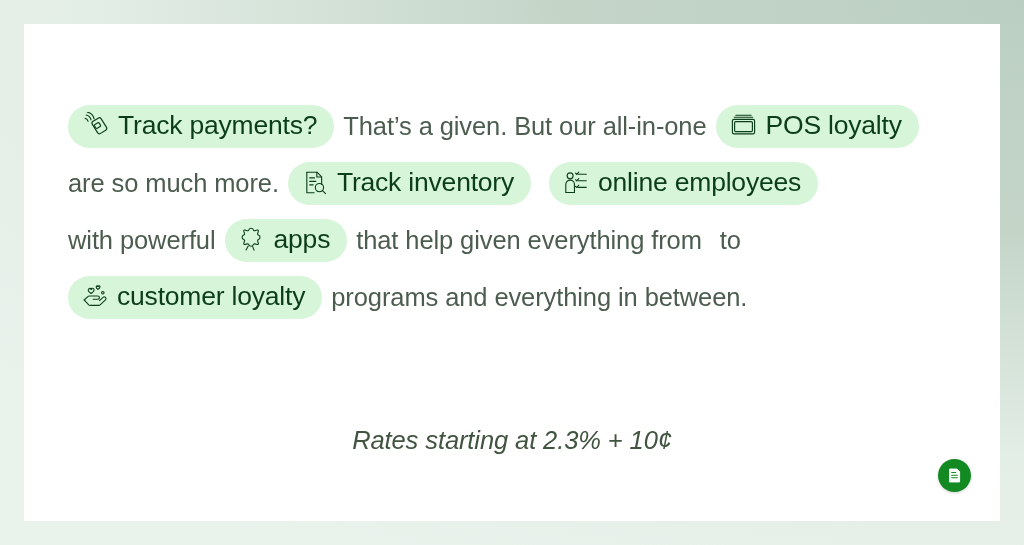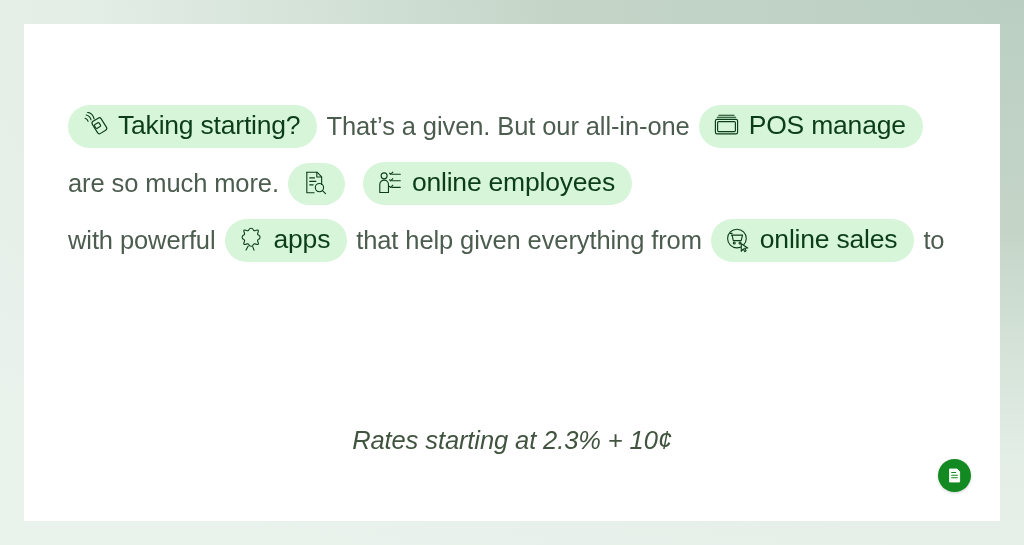--- a/index.html
+++ b/index.html
@@ -117,54 +117,55 @@
         <span class="pill">
           <span class="icon">
             <svg width="27" height="27" viewBox="0 0 27 27" fill="none" stroke="#0c3d19" stroke-width="1.15" stroke-linecap="round" stroke-linejoin="round">
               <rect x="9.2" y="10.5" width="10.4" height="14.2" rx="2.2" transform="rotate(-32 9.2 10.5)"></rect>
               <rect x="12.1" y="13.1" width="5.4" height="4.4" rx="1" transform="rotate(-32 12.1 13.1)"></rect>
               <path d="M4.2 3.0 C6.6 3.6 8.4 5.4 9.0 7.8"></path>
               <path d="M3.1 6.3 C4.6 6.7 5.7 7.8 6.1 9.3"></path>
               <path d="M5.4 0.2 C8.8 0.9 11.4 3.5 12.1 6.9"></path>
             </svg>
           </span>
-          <span class="pill-label">Taking starting?</span>
+          <span class="pill-label">Track payments?</span>
         </span>
         <span class="sp"></span>
         <span class="plain">That’s a given. But our all-in-one</span>
         <span class="sp"></span>
         <span class="pill">
           <span class="icon">
             <svg width="27" height="27" viewBox="0 0 27 27" fill="none" stroke="#0c3d19" stroke-width="1.15" stroke-linecap="round" stroke-linejoin="round">
               <rect x="2.4" y="7.3" width="22.2" height="14.6" rx="1.6"></rect>
               <rect x="4.6" y="9.6" width="17.8" height="10" rx="1.1"></rect>
               <path d="M4.3 5.2 H22.7"></path>
               <path d="M5.9 3.2 H21.1"></path>
             </svg>
           </span>
-          <span class="pill-label">POS manage</span>
+          <span class="pill-label">POS loyalty</span>
         </span>
       </div>
 
       <div class="line">
         <span class="plain">are so much more.</span>
         <span class="sp"></span>
         <span class="pill">
           <span class="icon">
             <svg width="26" height="26" viewBox="0 0 27 27" fill="none" stroke="#0c3d19" stroke-width="1.15" stroke-linecap="round" stroke-linejoin="round">
               <path d="M5.0 2.3 H15.6 L20.4 7.1 V15.0"></path>
               <path d="M5.0 2.3 V23.6 H12.6"></path>
               <path d="M15.4 2.5 V7.2 H20.2"></path>
               <path d="M8.0 8.2 H13.0"></path>
               <path d="M8.0 11.8 H14.4"></path>
               <path d="M8.0 15.4 H11.6"></path>
               <circle cx="18.1" cy="18.3" r="4.3"></circle>
               <path d="M21.3 21.5 L24.4 24.6"></path>
             </svg>
           </span>
+          <span class="pill-label">Track inventory</span>
         </span>
         <span class="sp"></span>
         <span class="sp"></span>
         <span class="pill">
           <span class="icon">
             <svg width="26" height="26" viewBox="0 0 27 27" fill="none" stroke="#0c3d19" stroke-width="1.15" stroke-linecap="round" stroke-linejoin="round">
               <circle cx="7.4" cy="6.1" r="3.1"></circle>
               <path d="M2.9 23.3 V15.0 a4.5 4.5 0 0 1 4.5-4.5 a4.5 4.5 0 0 1 4.5 4.5 V23.3 Z"></path>
               <path d="M15.6 4.4 H24.2"></path>
               <path d="M15.6 11.2 H24.2"></path>
@@ -187,37 +188,40 @@
               <path d="M10.2 3.0 a2.5 2.5 0 0 1 4.7 0 c.2 .7 .9 1.0 1.6 .8 l2.4 -.7 a1 1 0 0 1 1.2 1.2 l-.7 2.4 c-.2 .7 .1 1.4 .8 1.6 a2.5 2.5 0 0 1 0 4.7 c-.7 .2 -1.0 .9 -.8 1.6 l.7 2.4 a1 1 0 0 1 -1.2 1.2 l-2.4 -.7 c-.7 -.2 -1.4 .1 -1.6 .8 a2.5 2.5 0 0 1 -4.7 0 c-.2 -.7 -.9 -1.0 -1.6 -.8 l-2.4 .7 a1 1 0 0 1 -1.2 -1.2 l.7 -2.4 c.2 -.7 -.1 -1.4 -.8 -1.6 a2.5 2.5 0 0 1 0 -4.7 c .7 -.2 1.0 -.9 .8 -1.6 l-.7 -2.4 a1 1 0 0 1 1.2 -1.2 l2.4 .7 c .7 .2 1.4 -.1 1.6 -.8 Z"></path>
               <path d="M9.6 19.8 l-2.3 4.0"></path>
               <path d="M14.2 20.4 l1.4 3.6"></path>
             </svg>
           </span>
           <span class="pill-label">apps</span>
         </span>
         <span class="sp"></span>
         <span class="plain">that help given everything from</span>
         <span class="sp"></span>
-        <span class="pill">
-          <span class="icon">
-            <svg width="26" height="26" viewBox="0 0 27 27" fill="none" stroke="#0c3d19" stroke-width="1.15" stroke-linecap="round" stroke-linejoin="round">
-              <circle cx="12.4" cy="12.0" r="9.7"></circle>
-              <path d="M6.6 8.4 H18.2 L16.8 14.2 H8.6 L7.4 8.4"></path>
-              <path d="M5.2 6.6 H7.4"></path>
-              <circle cx="9.6" cy="16.6" r="1.0"></circle>
-              <circle cx="15.6" cy="16.6" r="1.0"></circle>
-              <path d="M16.9 17.4 L16.9 25.2 L19.0 22.8 L20.6 25.6 L21.9 24.8 L20.4 22.1 L23.6 21.8 Z" fill="#d6f5d9"></path>
-            </svg>
-          </span>
-          <span class="pill-label">online sales</span>
-        </span>
         <span class="sp"></span>
         <span class="plain">to</span>
       </div>
 
+      <div class="line">
+        <span class="pill">
+          <span class="icon">
+            <svg width="26" height="26" viewBox="0 0 27 27" fill="none" stroke="#0c3d19" stroke-width="1.15" stroke-linecap="round" stroke-linejoin="round">
+              <path d="M2.2 16.6 L6.4 12.9 a2.0 2.0 0 0 1 1.4 -.5 H16.4 a1.7 1.7 0 0 1 0 3.4 H11.6"></path>
+              <path d="M2.2 16.6 L7.0 21.6 a2.2 2.2 0 0 0 1.6 .6 H17.2 a2.6 2.6 0 0 0 1.9 -.8 L24.4 16.4 a1.8 1.8 0 0 0 -2.6 -2.5 L18.2 17.3"></path>
+              <path d="M9.0 5.4 c .8 -1.5 3.0 -1.4 3.5 .3 c .2 .8 -.2 1.7 -1.0 2.4 L9.4 9.9 L7.4 8.2 c -.8 -.7 -1.1 -1.6 -.8 -2.4 c .6 -1.6 2.7 -1.6 3.4 -.1 Z"></path>
+              <path d="M16.4 2.6 c .5 -1.0 2.0 -.9 2.3 .2 c .1 .5 -.1 1.1 -.7 1.6 L16.6 5.6 L15.3 4.4 c -.5 -.5 -.7 -1.0 -.5 -1.6 c .4 -1.0 1.8 -1.1 2.2 -.1 Z"></path>
+              <circle cx="21.6" cy="9.1" r="1.3"></circle>
+            </svg>
+          </span>
+          <span class="pill-label">customer loyalty</span>
+        </span>
+        <span class="sp"></span>
+        <span class="plain">programs and everything in between.</span>
+      </div>
 
     </div>
 
     <div class="rates">Rates starting at 2.3% + 10¢</div>
 
     <div class="fab">
       <span class="icon">
         <svg width="17" height="17" viewBox="0 0 20 20" fill="none" stroke="#ffffff" stroke-width="1.3" stroke-linecap="round" stroke-linejoin="round">
           <path d="M4.6 2.4 H13.0 L16.0 5.4 V17.6 H4.6 Z" fill="#ffffff" stroke="#ffffff" stroke-width="1.1"></path>
           <path d="M6.6 6.6 H11.4" stroke="#128a21" stroke-width="1.2"></path>

